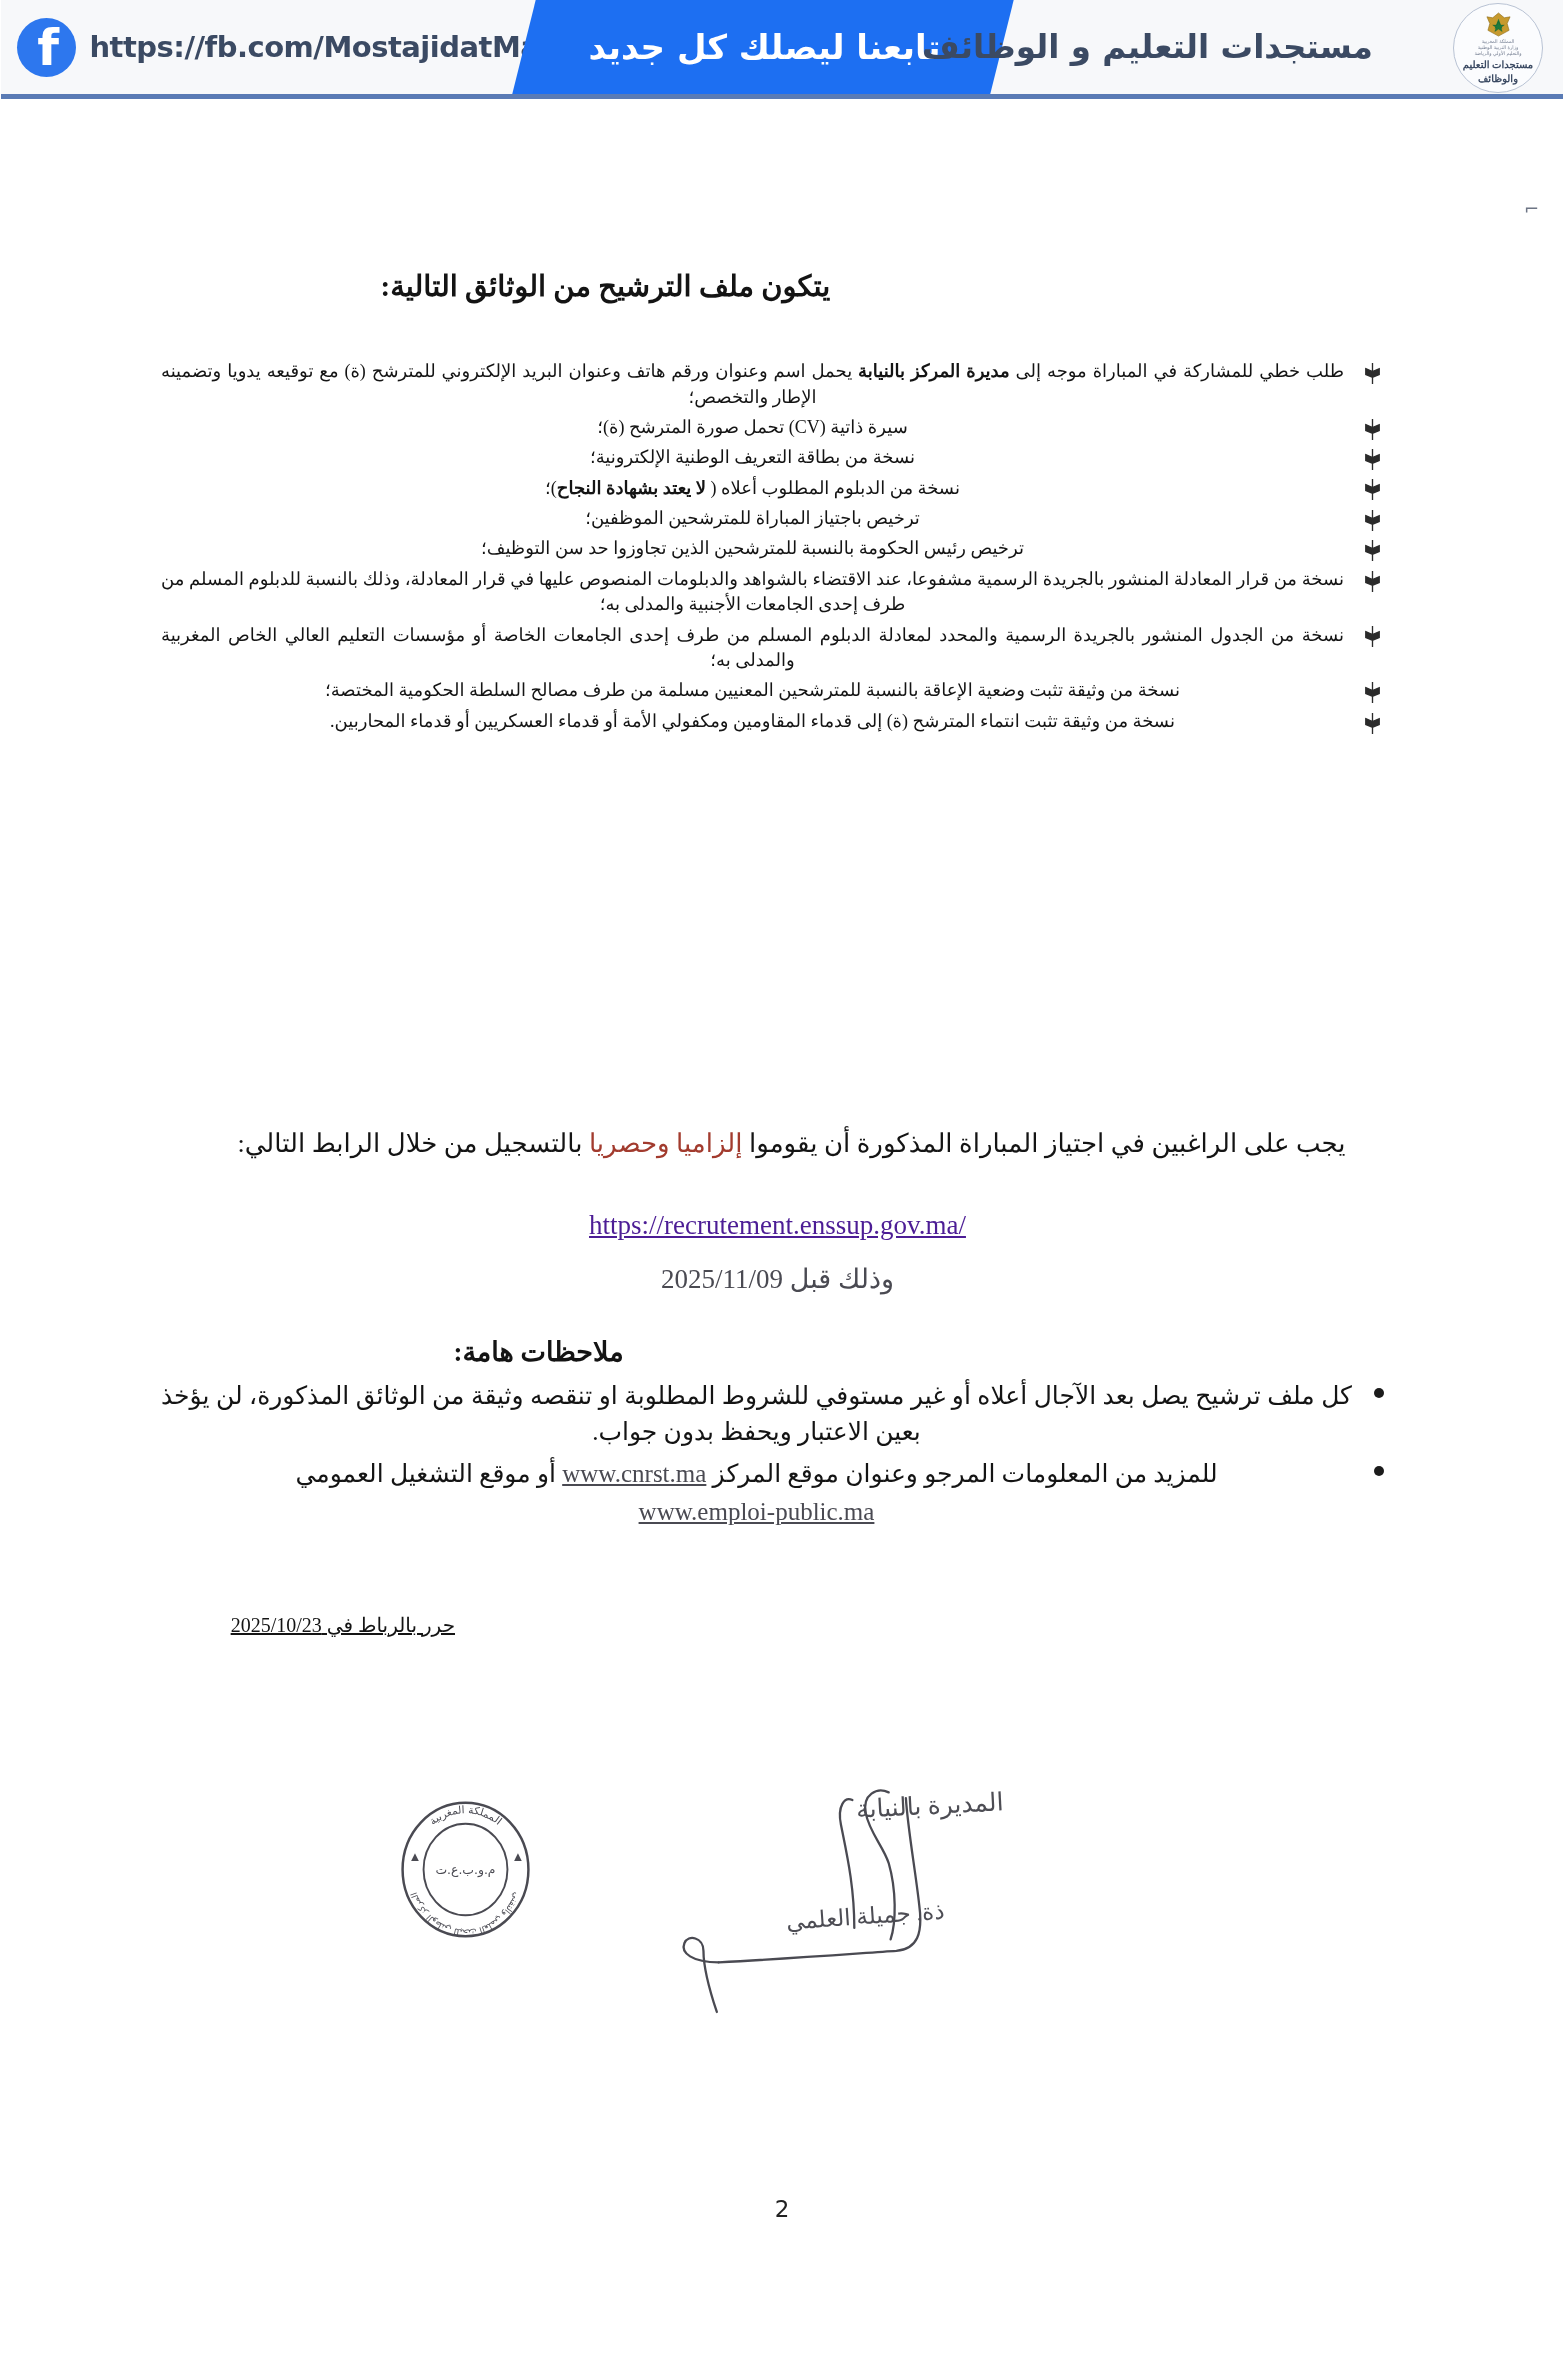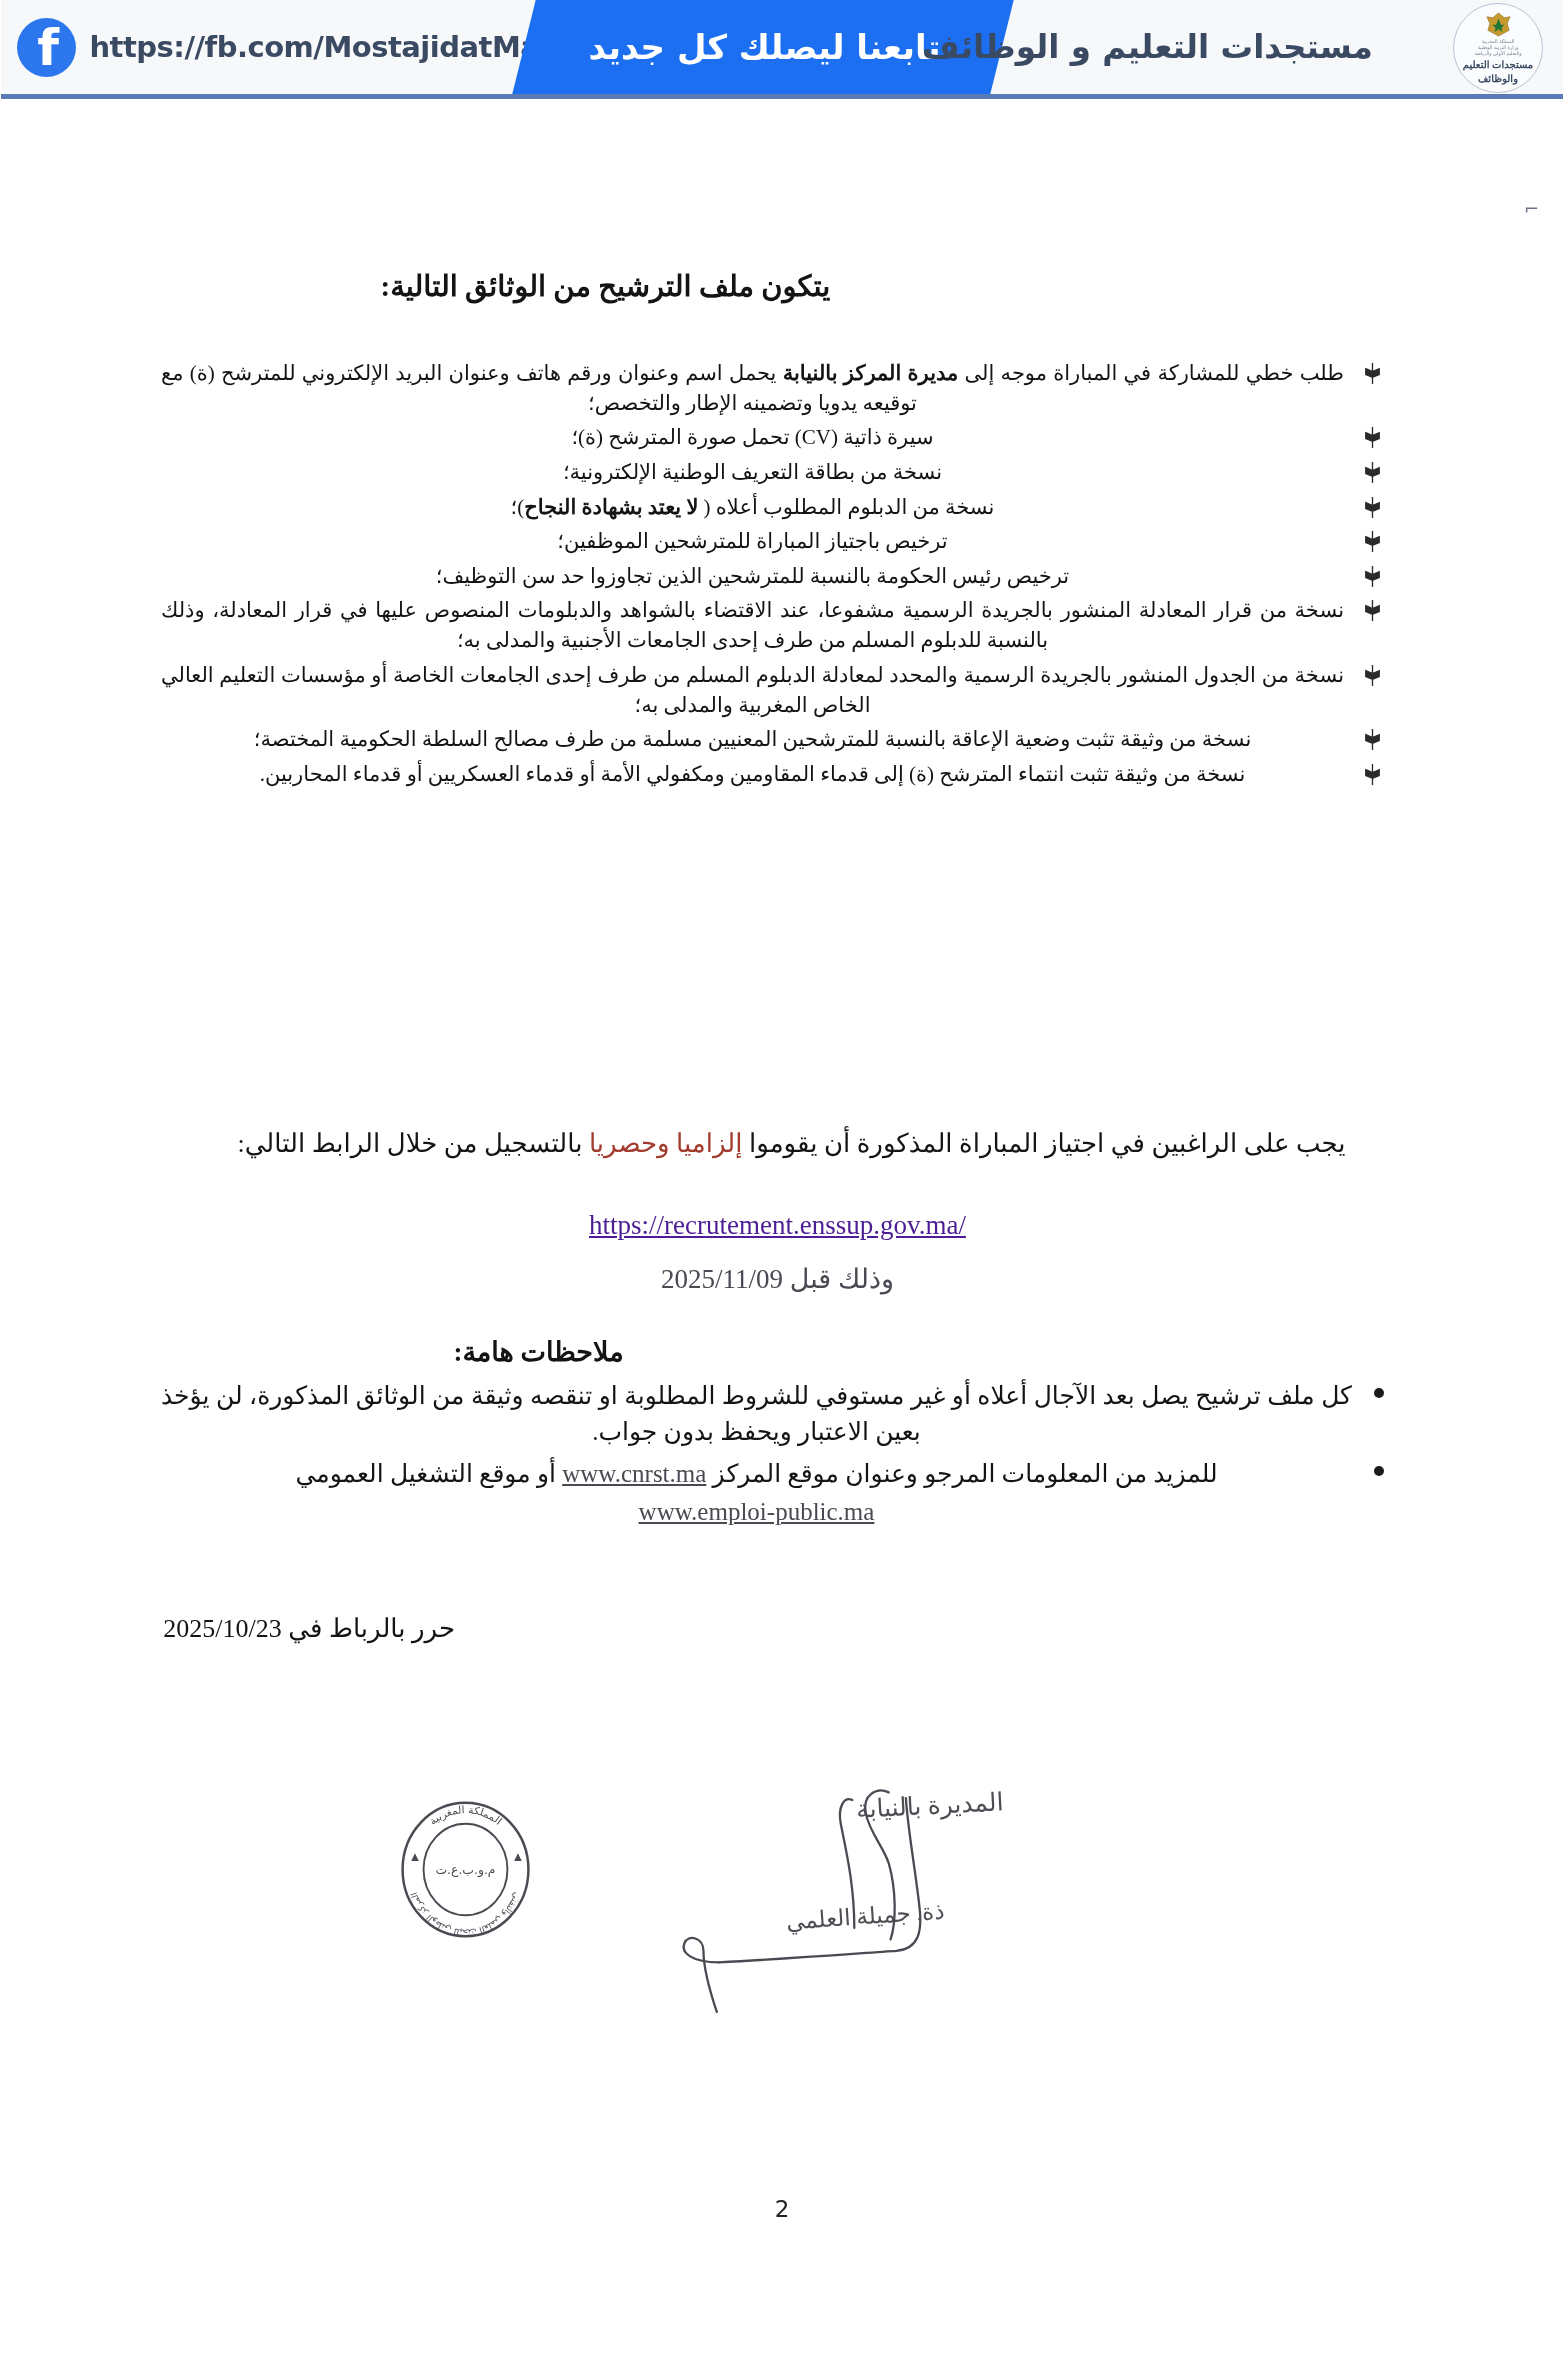--- a/index.html
+++ b/index.html
@@ -187,21 +187,21 @@
     right: 170px;
     width: 1233px;
     margin: 0;
     padding: 0;
     list-style: none;
   }
   ul.doc-list > li {
     position: relative;
     padding-right: 50px;
     margin-bottom: 4.8px;
-    font-size: 21px;
+    font-size: 18px;
     line-height: 1.42;
     color: #141414;
     text-align: justify;
     text-align-last: center;
   }
   ul.doc-list > li .marker {
     position: absolute;
     right: 7.6px;
     top: 2.9px;
     width: 27px;
@@ -298,23 +298,24 @@
   .note-second-line {
     display: block;
     text-align: center;
     margin-top: 1.9px;
   }
 
   .issued-line {
     position: absolute;
     top: 1514px;
     right: 1109px;
-    font-size: 26px;
+    font-size: 20px;
     color: #141414;
     white-space: nowrap;
+    text-decoration: underline;
   }
 
   
   .sig-block {
     position: absolute;
     top: 1682px;
     left: 382px;
     width: 726px;
     height: 287px;
   }

